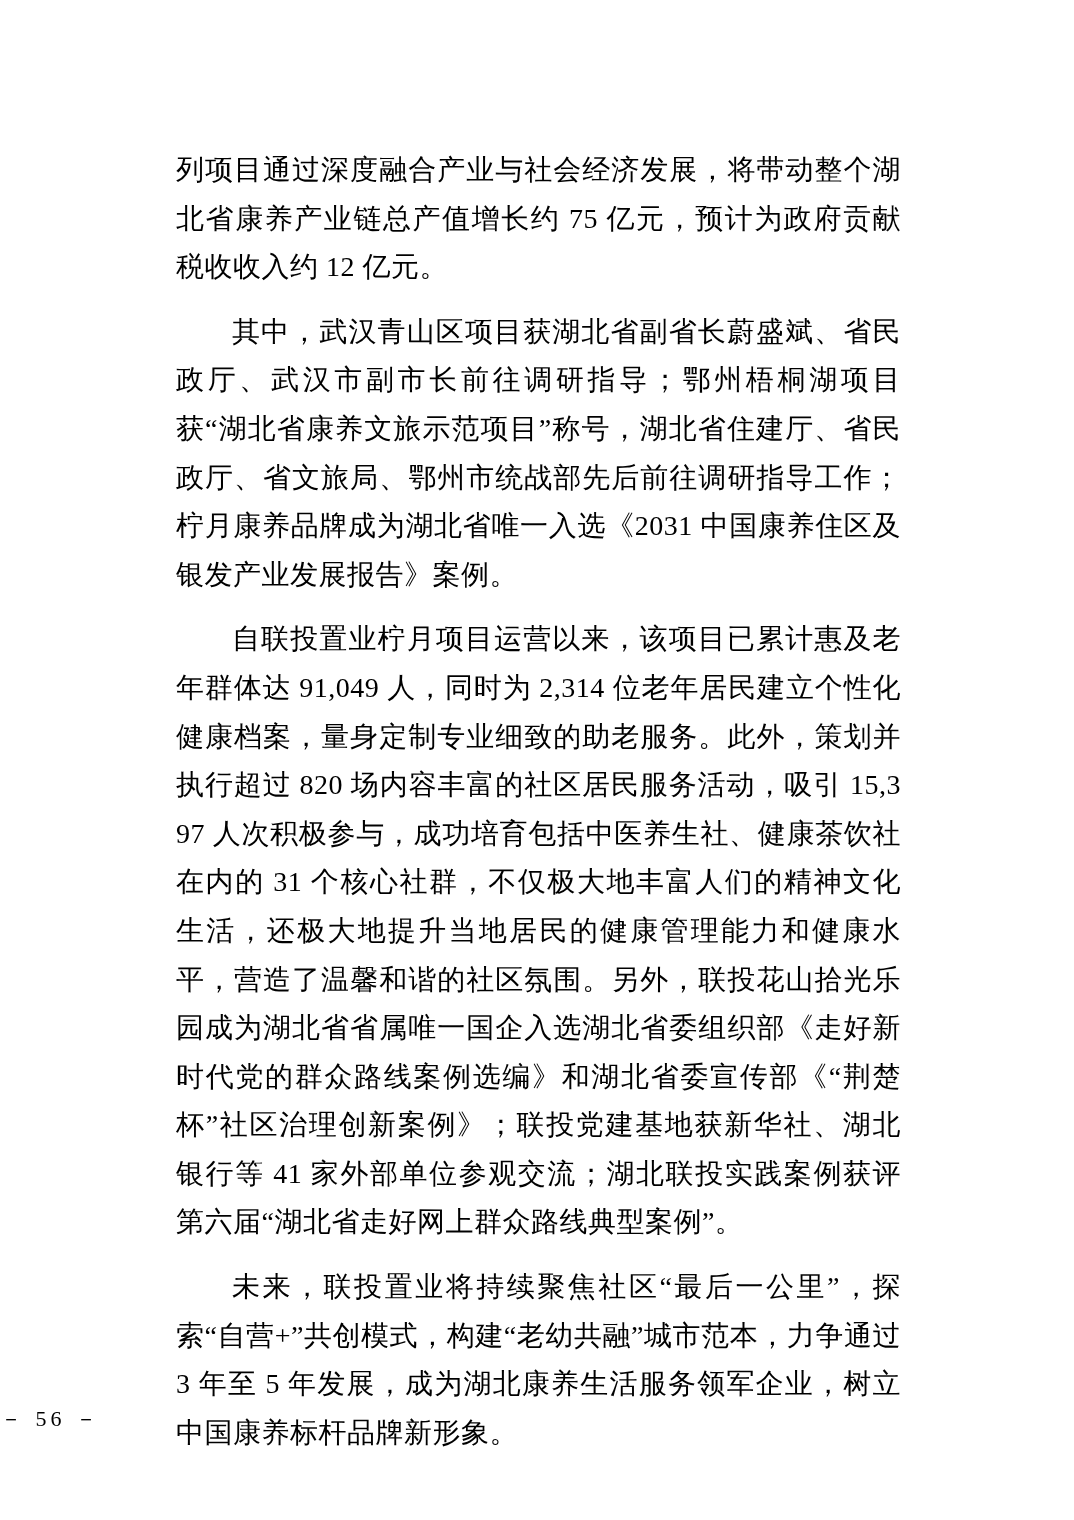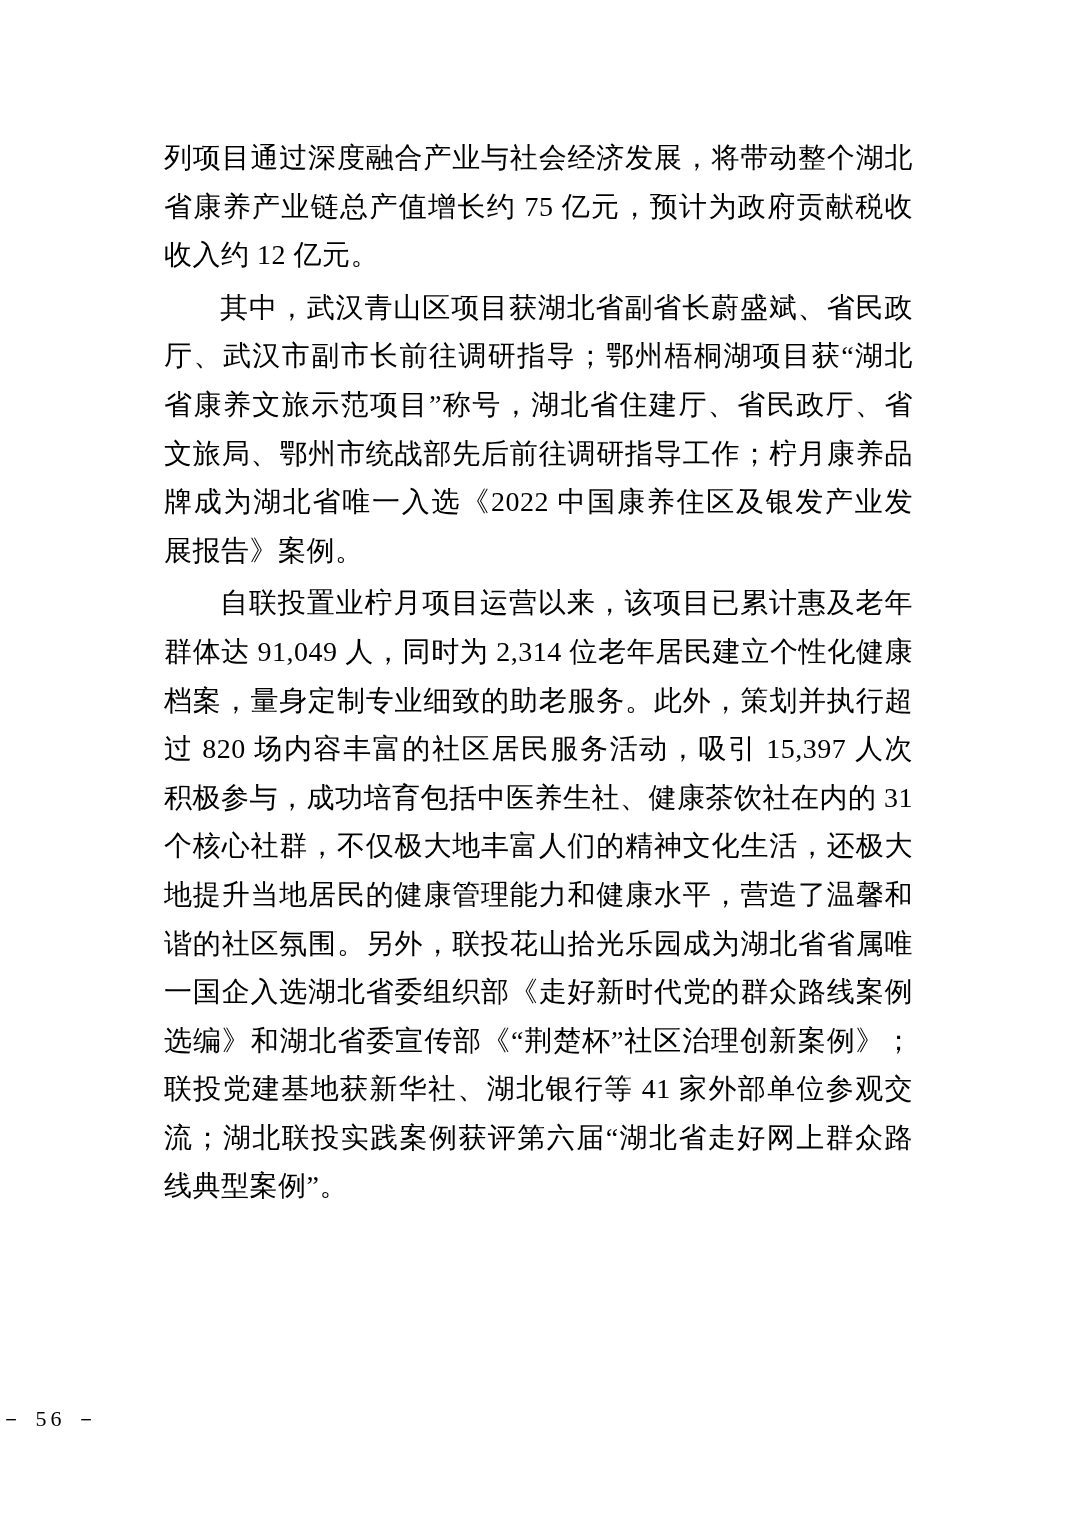--- a/index.html
+++ b/index.html
@@ -22,21 +22,21 @@
     left: 160px;
     top: 130px;
     width: 757px;
     font-size: 28px;
     line-height: 48.6px;
     text-align: justify;
     text-justify: inter-ideograph;
     letter-spacing: 0.5px;
   }
   .text-block p {
-    margin: 4px;
+    margin: 16px;
     padding: 0;
     text-indent: 2em;
     word-break: break-all;
   }
   .text-block p.continuation {
     text-indent: 0;
   }
   .page-footer {
     position: absolute;
     left: 0;
@@ -48,19 +48,20 @@
     color: #000000;
   }
 </style>
 </head>
 <body>
 
 <div class="page">
 
   <div class="text-block">
     <p class="continuation">列项目通过深度融合产业与社会经济发展，将带动整个湖北省康养产业链总产值增长约 75 亿元，预计为政府贡献税收收入约 12 亿元。</p>
-    <p>其中，武汉青山区项目获湖北省副省长蔚盛斌、省民政厅、武汉市副市长前往调研指导；鄂州梧桐湖项目获“湖北省康养文旅示范项目”称号，湖北省住建厅、省民政厅、省文旅局、鄂州市统战部先后前往调研指导工作；柠月康养品牌成为湖北省唯一入选《2022 中国康养住区及银发产业发展报告》案例。</p>
+    <p>其中，武汉青山区项目获湖北省副省长蔚盛斌、省民政厅、武汉市副市长前往调研指导；鄂州梧桐湖项目获“湖北省康养文旅示范项目”称号，湖北省住建厅、省民政厅、省文旅局、鄂州市统战部先后前往调研指导工作；柠月康养品牌成为湖北省唯一入选《2031 中国康养住区及银发产业发展报告》案例。</p>
     <p>自联投置业柠月项目运营以来，该项目已累计惠及老年群体达 91,049 人，同时为 2,314 位老年居民建立个性化健康档案，量身定制专业细致的助老服务。此外，策划并执行超过 820 场内容丰富的社区居民服务活动，吸引 15,397 人次积极参与，成功培育包括中医养生社、健康茶饮社在内的 31 个核心社群，不仅极大地丰富人们的精神文化生活，还极大地提升当地居民的健康管理能力和健康水平，营造了温馨和谐的社区氛围。另外，联投花山拾光乐园成为湖北省省属唯一国企入选湖北省委组织部《走好新时代党的群众路线案例选编》和湖北省委宣传部《“荆楚杯”社区治理创新案例》；联投党建基地获新华社、湖北银行等 41 家外部单位参观交流；湖北联投实践案例获评第六届“湖北省走好网上群众路线典型案例”。</p>
+    <p>未来，联投置业将持续聚焦社区“最后一公里”，探索“自营+”共创模式，构建“老幼共融”城市范本，力争通过 3 年至 5 年发展，成为湖北康养生活服务领军企业，树立中国康养标杆品牌新形象。</p>
   </div>
 
   <div class="page-footer">－ 56 －</div>
 
 </div>
 
 </body></html>

